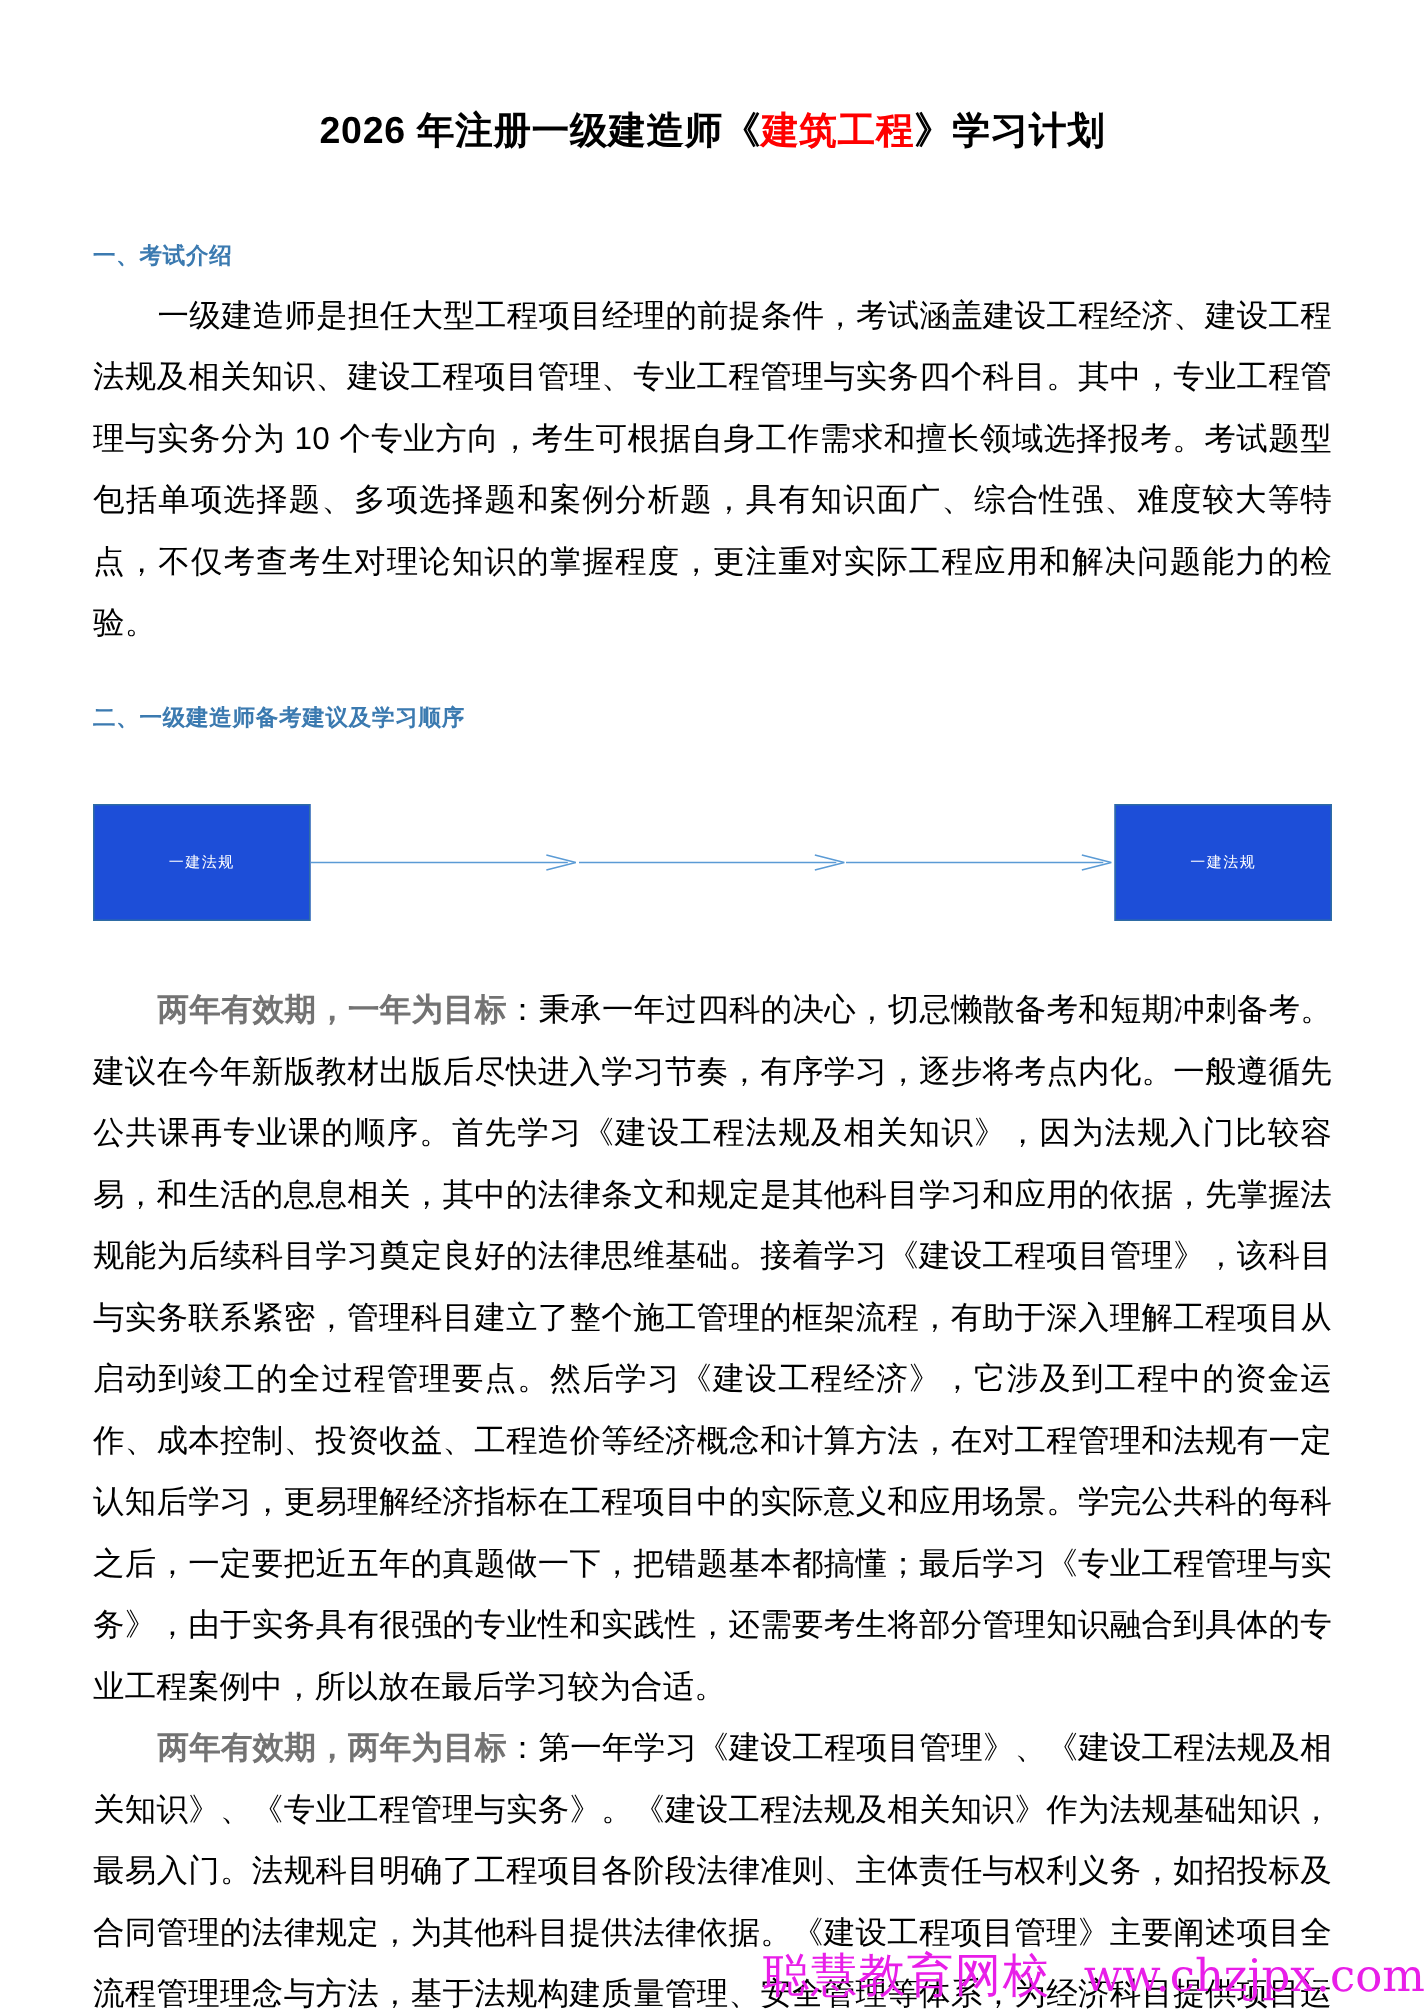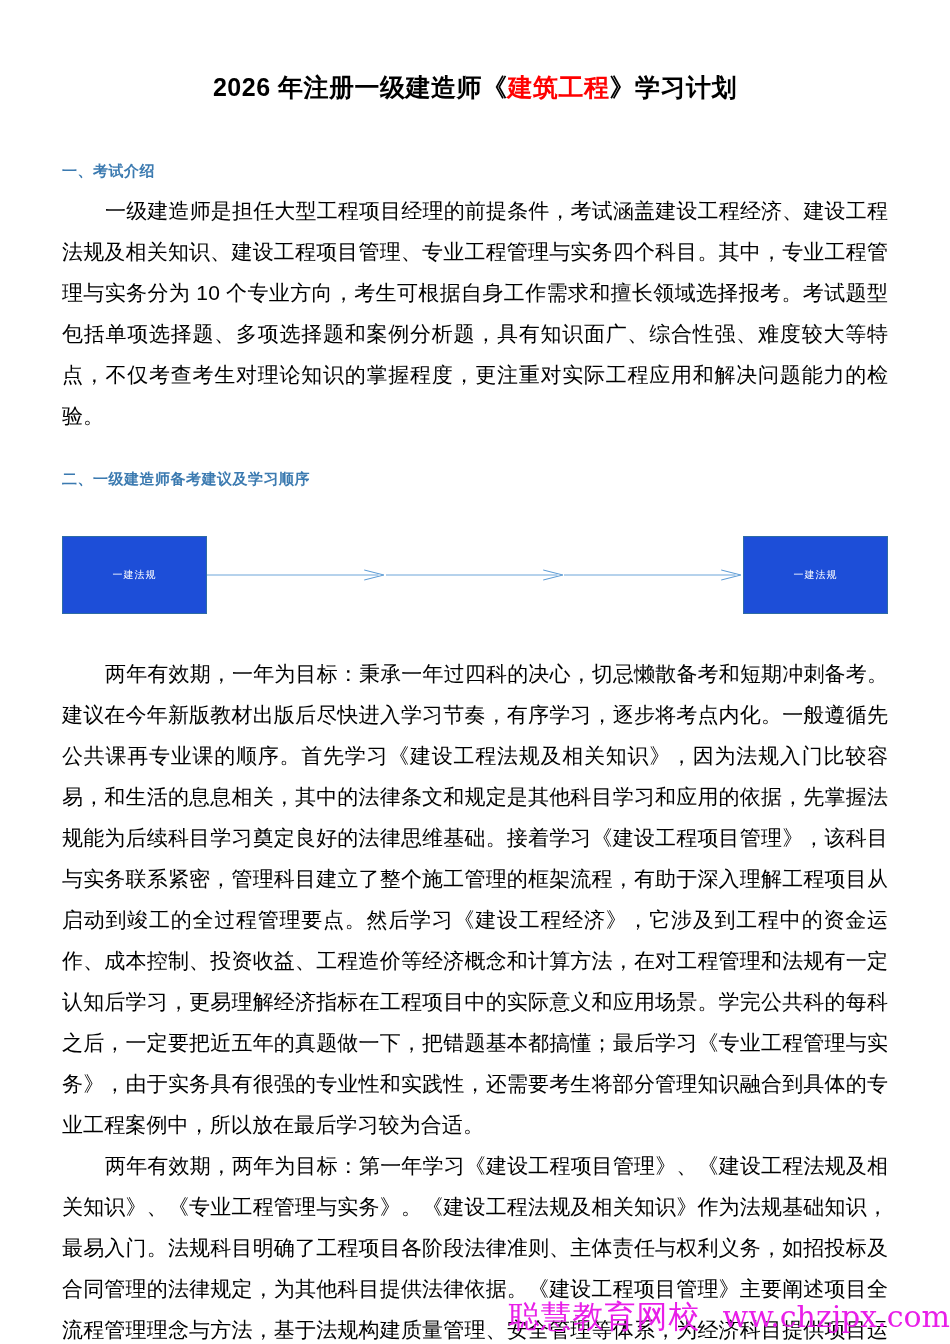--- a/index.html
+++ b/index.html
@@ -57,22 +57,22 @@
     font-size: 21px;
     line-height: 41px;
     text-align: justify;
     text-justify: inter-ideograph;
     letter-spacing: 0.1px;
     color: #000000;
   }
   .para.indent { text-indent: 2.05em; }
   .para-intro { margin-top: 9px; }
   .lead {
-    color: #000000;
-    font-weight: normal;
+    color: #737373;
+    font-weight: bold;
   }
 
   
   .flow {
     position: relative;
     margin-top: 38px;
     height: 96px;
     display: flex;
     align-items: center;
     justify-content: space-between;

